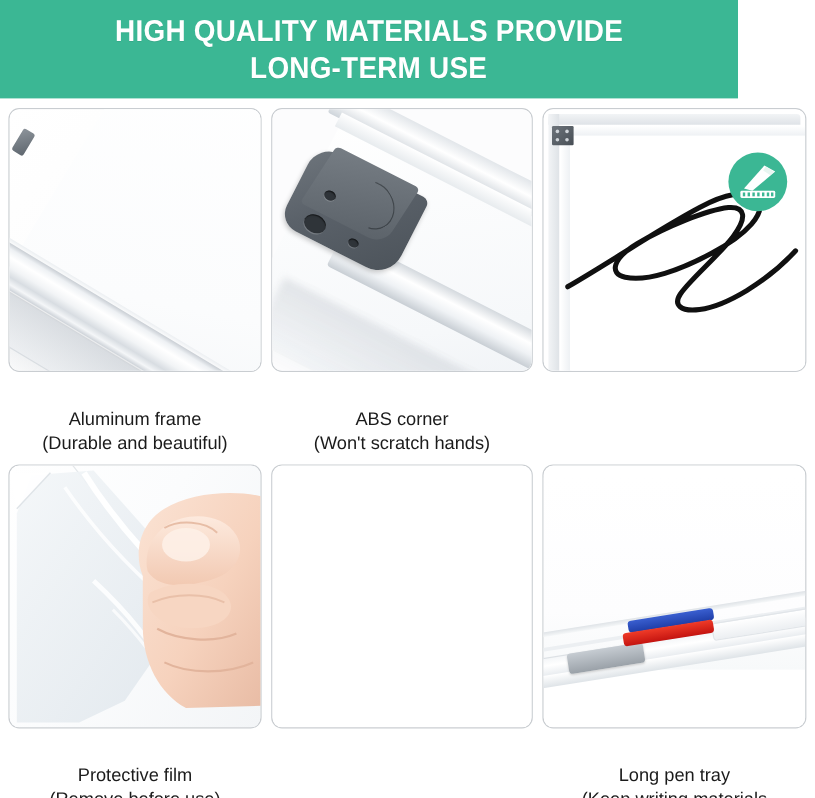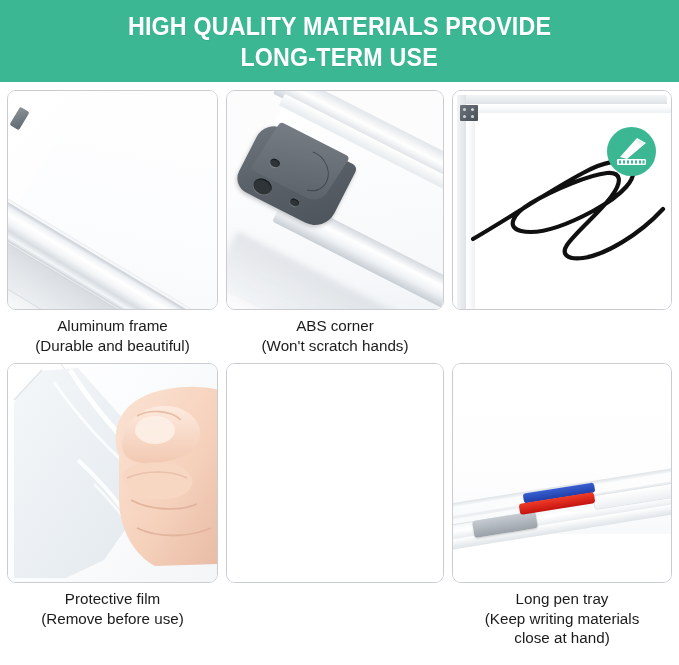--- a/index.html
+++ b/index.html
@@ -10,21 +10,21 @@
   body {
     width: 679px;
     height: 665px;
     font-family: "Liberation Sans", sans-serif;
     overflow: hidden;
     position: relative;
   }
 
   
   .banner {
-    width: 679px;
+    width: 615px;
     height: 82px;
     background: #3bb794;
     display: flex;
     flex-direction: column;
     align-items: center;
     justify-content: center;
     box-sizing: border-box;
     padding-top: 2px;
   }
   .banner-line {
@@ -48,20 +48,21 @@
   .row {
     display: flex;
     width: 679px;
     box-sizing: border-box;
   }
   .cell {
     box-sizing: border-box;
     display: flex;
     flex-direction: column;
     align-items: center;
+    gap: 24px;
   }
   .cell.c1 { width: 223px; padding-left: 8px; padding-right: 6px; }
   .cell.c2 { width: 224px; padding-left: 4px; padding-right: 4px; }
   .cell.c3 { width: 232px; padding-left: 6px; padding-right: 8px; }
 
   .panel {
     position: relative;
     width: 100%;
     height: 218px;
     border: 1px solid #c9cdd1;

